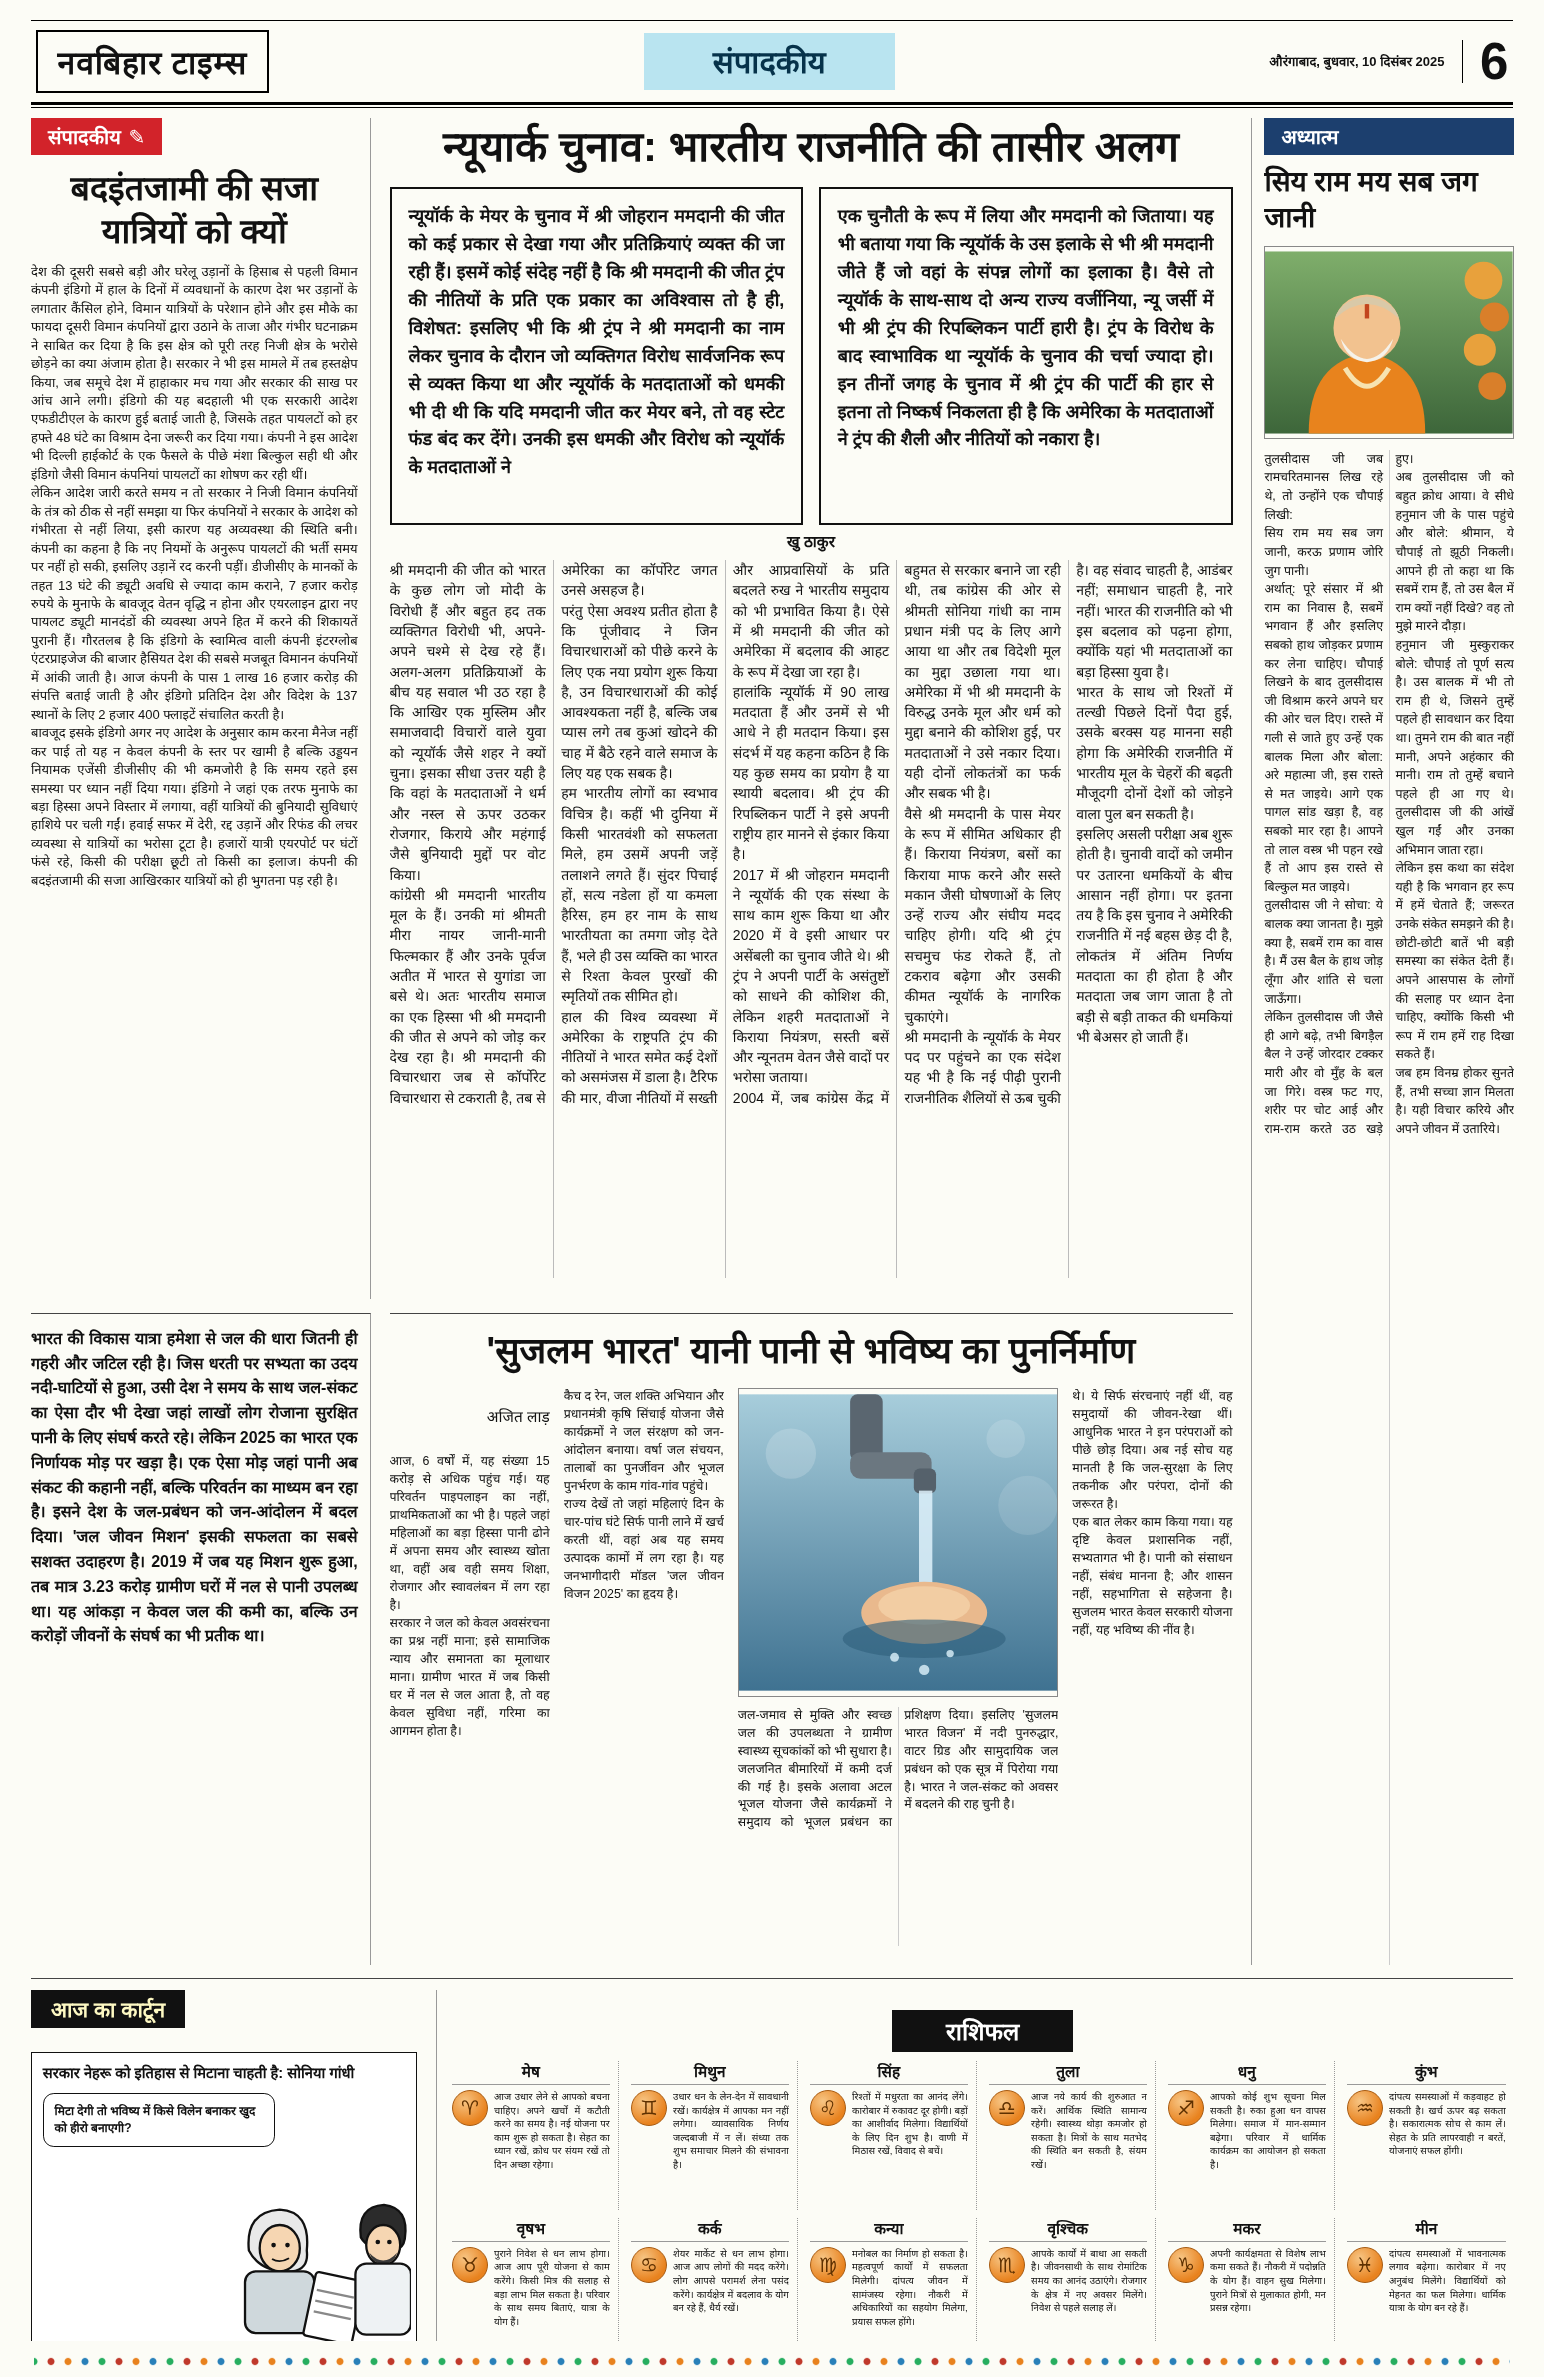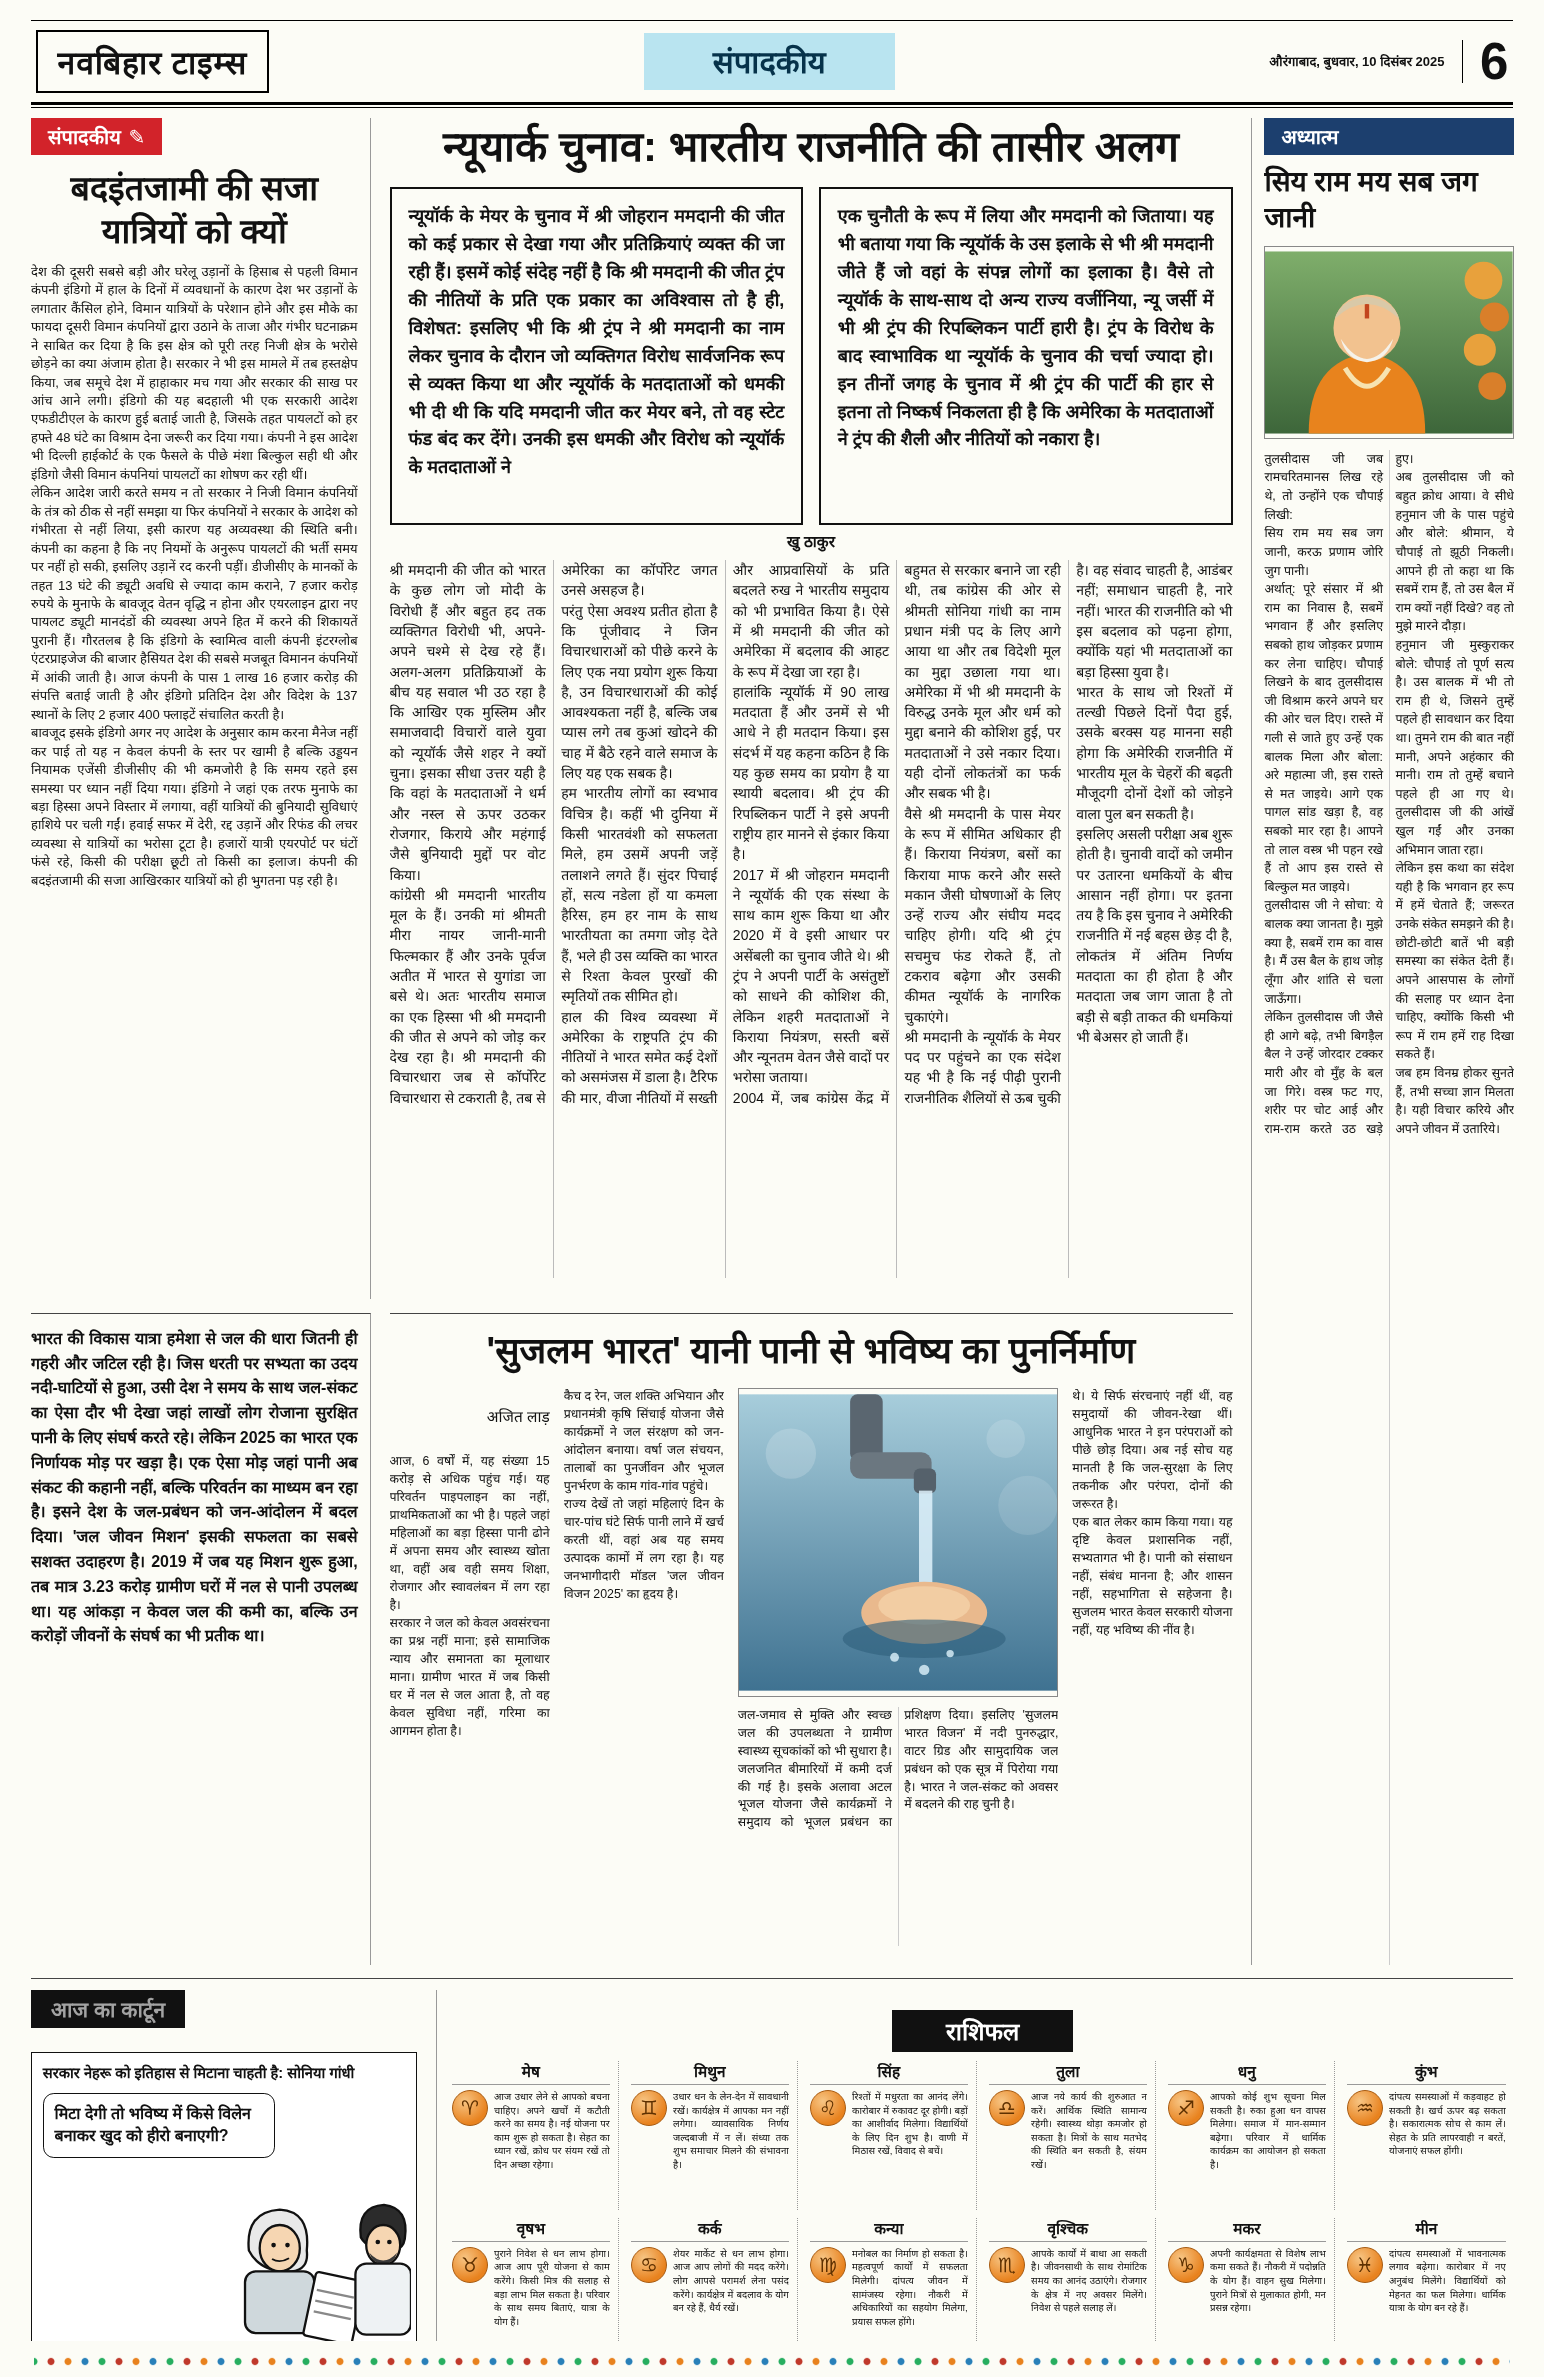--- a/index.html
+++ b/index.html
@@ -49,24 +49,24 @@
   .feature-cols { display:flex; gap:14px; height:571px; overflow:hidden; }
   .fcol { flex:0 0 19%; font-size:12.4px; line-height:1.45; text-align:justify; white-space:pre-line; overflow:hidden; }
   .fcol-mid { flex:1; overflow:hidden; }
   .feature-byline { text-align:right; font-weight:normal; font-size:15.4px; margin-bottom:6.2px; }
   .water-photo { width:100%; height:309px; display:block; border:0.8px solid #888; }
   .under-photo { margin-top:9.3px; column-count:2; column-gap:12.4px; column-rule:0.8px solid #ccc; font-size:12.4px; line-height:1.45; text-align:justify; white-space:pre-line; height:239px; overflow:hidden; }
 
   
   .bottom-grid { display:grid; grid-template-columns:386px 1078px; column-gap:18.5px; border-top:1.5px solid #444; margin-top:12.4px; padding-top:10.8px; height:363px; }
   .cartoon { overflow:hidden; }
-  .banner { display:inline-block; background:#111; color:#a3a3a3; font-weight:bold; font-size:21px; padding:5.4px 20px; }
+  .banner { display:inline-block; background:#111; color:#fef9c3; font-weight:bold; font-size:21px; padding:5.4px 20px; }
   .cartoon-box { border:1.5px solid #111; height:303px; margin-top:24px; position:relative; padding:9.3px 10.8px; background:#fff; overflow:hidden; }
   .cartoon-caption { font-size:14.7px; font-weight:bold; width:100%; line-height:1.4; }
-  .speech-bubble { border:1.5px solid #111; border-radius:10.8px; padding:9.3px 10.8px; width:232px; font-size:16px; font-weight:bold; line-height:1.4; margin-top:9.3px; background:#fff; position:relative; z-index:2; }
+  .speech-bubble { border:1.5px solid #111; border-radius:10.8px; padding:9.3px 10.8px; width:232px; font-size:12px; font-weight:bold; line-height:1.4; margin-top:9.3px; background:#fff; position:relative; z-index:2; }
   .cartoon-art { position:absolute; right:4.6px; bottom:3.1px; z-index:1; }
 
   .horoscope { border-left:0.8px solid #999; padding-left:15.4px; overflow:hidden; }
   .horo-banner-wrap { text-align:center; }
   .horo-banner { display:inline-block; background:#111; color:#fff; font-weight:bold; font-size:24px; padding:4.6px 54px;margin-top:20px; }
   .horo-grid { display:grid; grid-template-columns:repeat(6,1fr); grid-template-rows:1fr 1fr; column-gap:12.4px; row-gap:7.7px; margin-top:9.3px; height:306px; }
   .horo-cell { overflow:hidden; border-right:0.8px dotted #999; padding-right:7.7px; }
   .horo-cell:nth-child(6n) { border-right:none; }
   .horo-name { text-align:center; font-size:15.4px; font-weight:bold; border-bottom:0.8px solid #999; padding-bottom:2.3px; margin-bottom:4.6px; }
   .horo-row { display:flex; gap:6.2px; }

